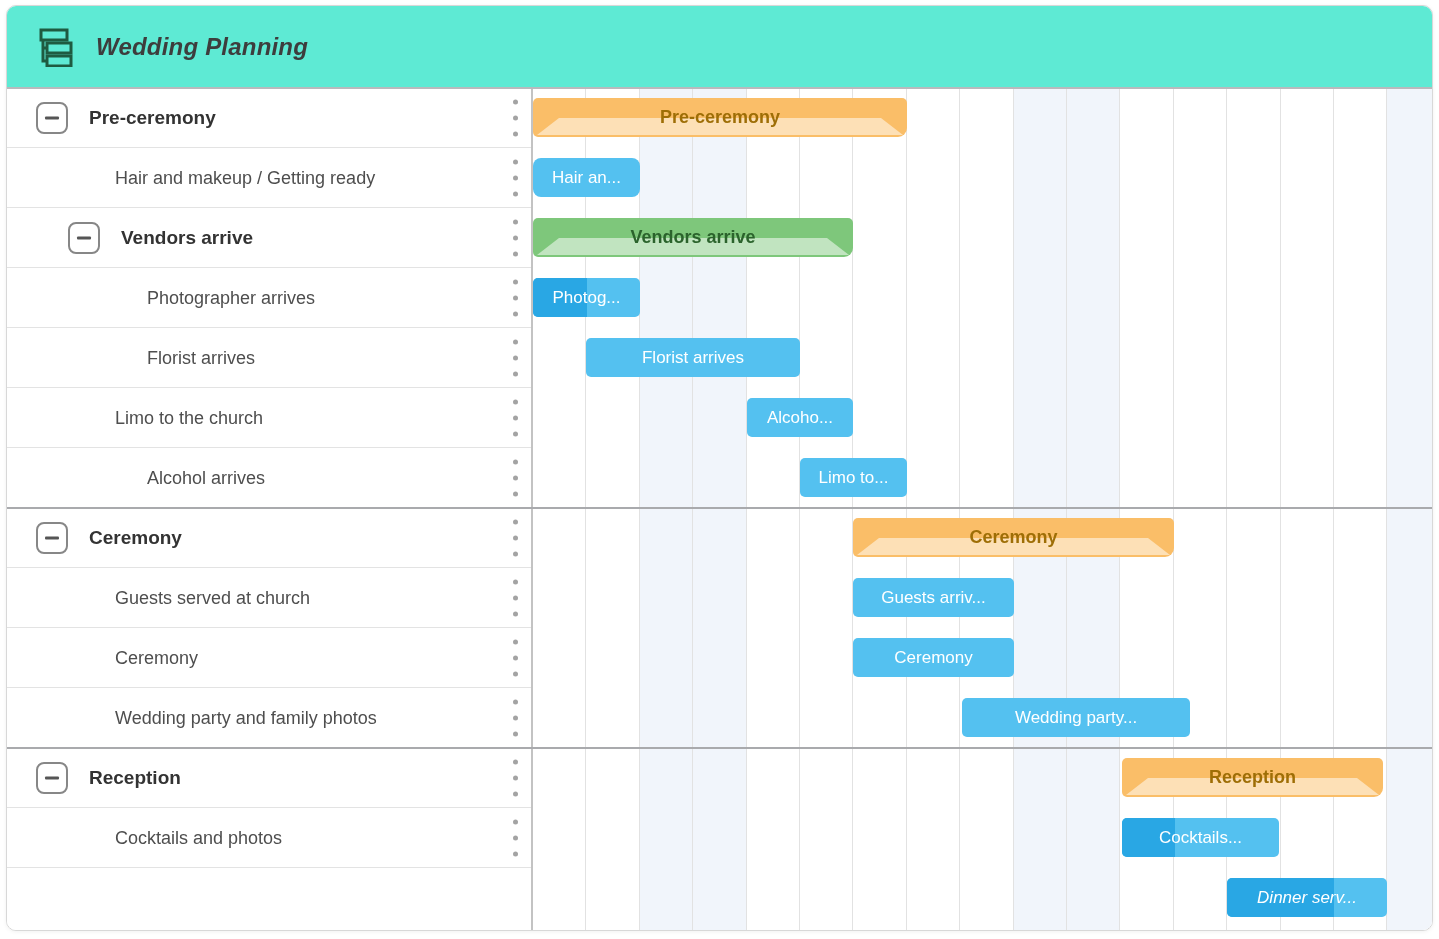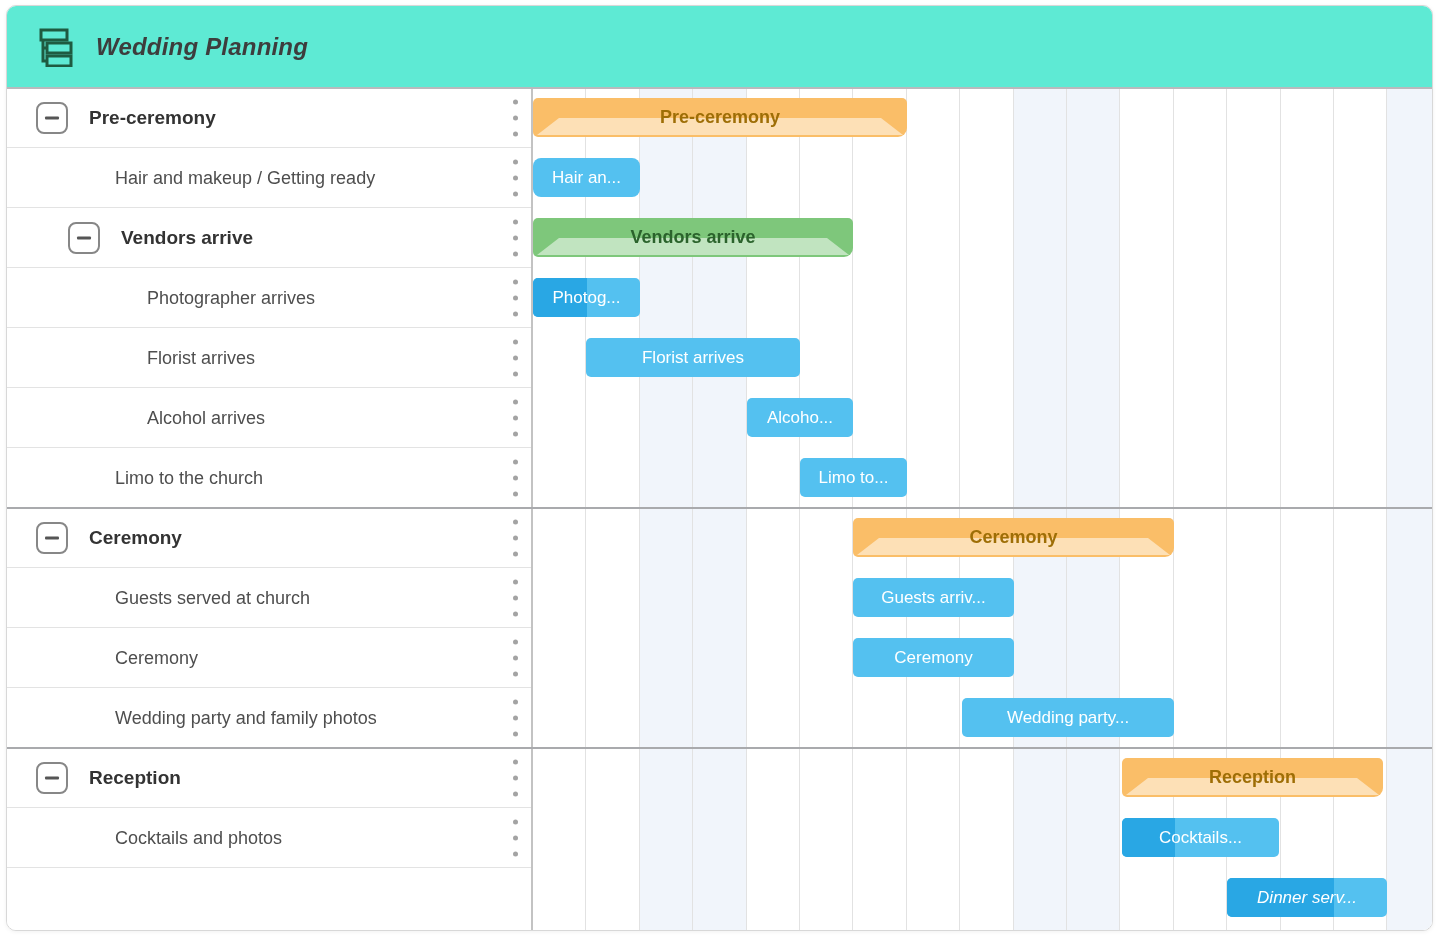--- a/index.html
+++ b/index.html
@@ -106,30 +106,30 @@
           </span>
         </div>
         <div class="lrow lvl3">
           <span class="lbl">Florist arrives</span>
           <span class="drag">
             <i></i>
             <i></i>
             <i></i>
           </span>
         </div>
+        <div class="lrow lvl2">
+          <span class="lbl">Limo to the church</span>
+          <span class="drag">
+            <i></i>
+            <i></i>
+            <i></i>
+          </span>
+        </div>
         <div class="lrow lvl3">
           <span class="lbl">Alcohol arrives</span>
-          <span class="drag">
-            <i></i>
-            <i></i>
-            <i></i>
-          </span>
-        </div>
-        <div class="lrow lvl2">
-          <span class="lbl">Limo to the church</span>
           <span class="drag">
             <i></i>
             <i></i>
             <i></i>
           </span>
         </div>
         <div class="lrow lvl1 grp">
           <span class="collapse">
             <span class="minus"></span>
           </span>
@@ -230,21 +230,21 @@
         <div class="bar summary orange" style="left: 320px; width: 321px; top: 430px;">
           <div class="shine"></div>
           <span class="blabel">Ceremony</span>
         </div>
         <div class="bar task" style="left: 320px; width: 161px; top: 490px;">
           <span class="blabel">Guests arriv...</span>
         </div>
         <div class="bar task" style="left: 320px; width: 161px; top: 550px;">
           <span class="blabel">Ceremony</span>
         </div>
-        <div class="bar task" style="left: 429px; width: 212px; top: 610px;">
+        <div class="bar task" style="left: 429px; width: 184px; top: 610px; padding-left: 44px;">
           <span class="blabel">Wedding party...</span>
         </div>
         <div class="bar summary orange" style="left: 589px; width: 261px; top: 670px;">
           <div class="shine"></div>
           <span class="blabel">Reception</span>
         </div>
         <div class="bar task" style="left: 589px; width: 157px; top: 730px;">
           <div class="prog" style="width: 34%;"></div>
           <span class="blabel">Cocktails...</span>
         </div>

